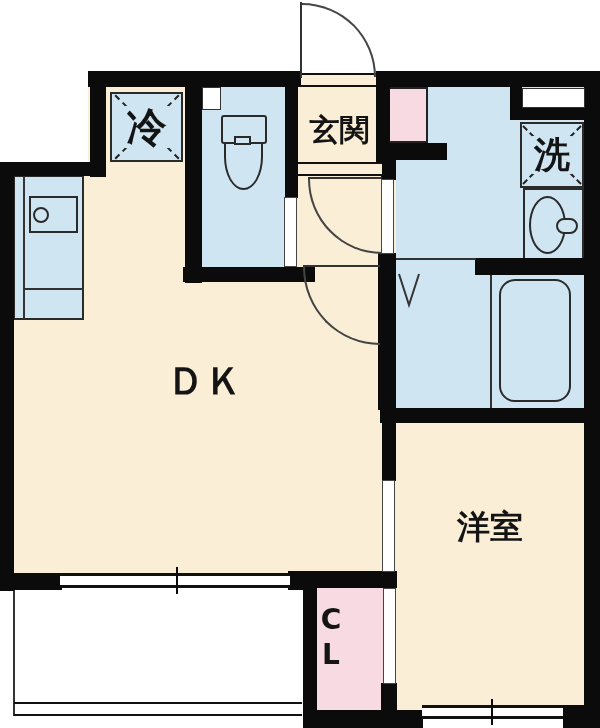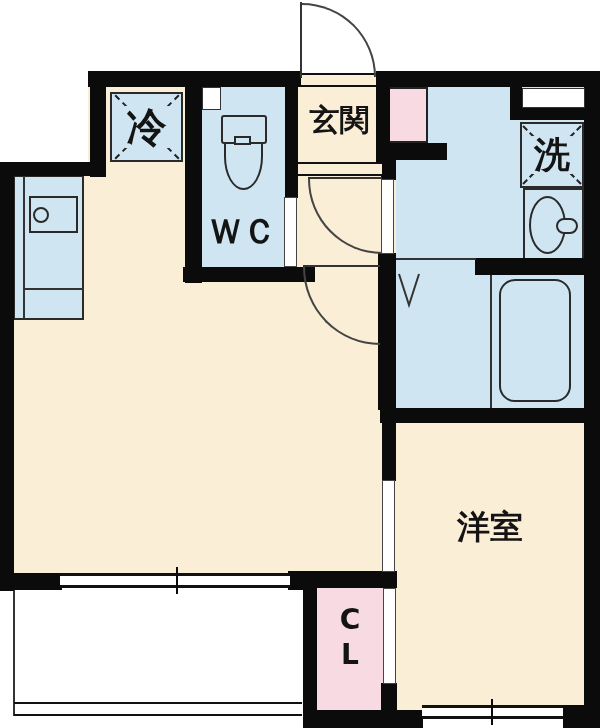--- a/index.html
+++ b/index.html
@@ -117,18 +117,18 @@
   <div class="abs thin" style="left:300px;top:2px;width:2px;height:76px;"></div>
   <div class="arc" style="left:302px;top:3px;width:74px;height:74px;border-top:2px solid #444;border-right:2px solid #444;border-top-right-radius:100% 100%;"></div>
   <div class="abs thin" style="left:308px;top:177px;width:74px;height:2px;"></div>
   <div class="arc" style="left:308px;top:179px;width:74px;height:75px;border-left:2px solid #444;border-bottom:2px solid #444;border-bottom-left-radius:100% 100%;"></div>
   <div class="abs thin" style="left:303px;top:265px;width:77px;height:2px;"></div>
   <div class="arc" style="left:303px;top:267px;width:77px;height:78px;border-left:2px solid #444;border-bottom:2px solid #444;border-bottom-left-radius:100% 100%;"></div>
   <svg style="position:absolute;left:398px;top:272px;" width="22" height="36" viewBox="0 0 22 36">
       <path d="M1,2 L11,33 L21,2" stroke="#333" stroke-width="2" fill="none"></path>
     </svg>
 
-  <div class="lbl" style="left:195px;top:214px;width:95px;font-size:34px;">ＷＣ</div>
-  <div class="lbl" style="left:297px;top:104px;width:85px;font-size:30px;">玄関</div>
+  <div class="lbl" style="left:297px;top:114px;width:85px;font-size:30px;">玄関</div>
+  <div class="lbl" style="left:135px;top:362px;width:140px;font-size:38px;">ＤＫ</div>
   <div class="lbl" style="left:420px;top:510px;width:140px;font-size:33px;">洋室</div>
-  <div class="lbl" style="left:335px;top:602px;width:30px;font-size:28px;line-height:1.25;word-break:break-all;">CL</div>
+  <div class="lbl" style="left:316px;top:602px;width:30px;font-size:28px;line-height:1.25;word-break:break-all;">CL</div>
 
 </div>
 
 </body></html>

